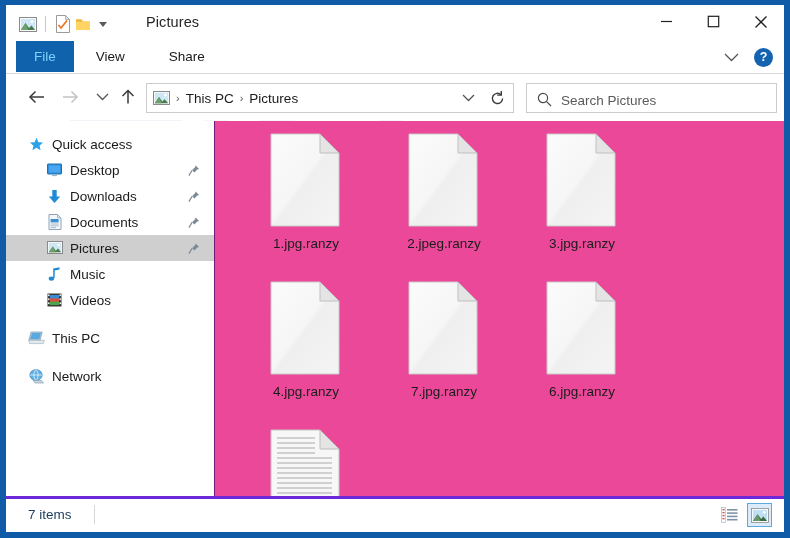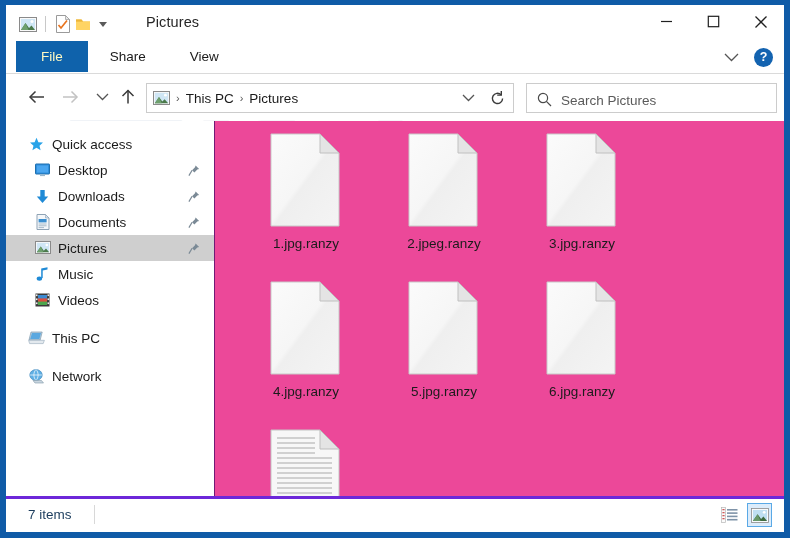--- a/index.html
+++ b/index.html
@@ -108,22 +108,22 @@
   }
   .tab {
     display: flex; align-items: center; justify-content: center;
     height: 31px;
     padding: 0 22px;
     font-size: 13.5px;
     color: #1a1a1a;
   }
   .tab.file {
     background: #0f62ab;
-    color: #fef9c3;
-    padding: 0 25px;
+    color: #7dd3fc;
+    padding: 0 18px;
     font-size: 13.5px;
   }
   #ribbon-right {
     position: absolute;
     right: 6px; top: 3px;
     display: flex;
     align-items: center;
     gap: 10px;
   }
   #collapse-chevron {
@@ -264,21 +264,21 @@
     display: flex; align-items: center; justify-content: center;
   }
   .side-pin {
     position: absolute;
     right: 14px; top: 50%;
     transform: translateY(-50%);
     width: 13px; height: 13px;
     display: flex; align-items: center; justify-content: center;
   }
   .lvl0 { padding-left: 22px; }
-  .lvl1 { padding-left: 28px; }
+  .lvl1 { padding-left: 40px; }
   .group-gap { height: 12px; }
 
   
   #content {
     position: absolute;
     left: 209px; top: 116px;
     width: 569px;
     height: 377px;
     background: #ec4899;
     z-index: 8;
@@ -409,22 +409,22 @@
           <line x1="1.5" y1="1.5" x2="12.5" y2="12.5" stroke="#202020" stroke-width="1.25"></line>
           <line x1="12.5" y1="1.5" x2="1.5" y2="12.5" stroke="#202020" stroke-width="1.25"></line>
         </svg>
       </div>
     </div>
   </div>
 
   <div id="ribbon">
     <div id="tabstrip">
       <div class="tab file">File</div>
+      <div class="tab">View</div>
       <div class="tab">Share</div>
-      <div class="tab">View</div>
     </div>
     <div id="ribbon-right">
       <div id="collapse-chevron">
         <svg width="15" height="9" viewBox="0 0 15 9">
             <polyline points="1,1 7.5,7.5 14,1" fill="none" stroke="#555555" stroke-width="1.3"></polyline>
           </svg>
       </div>
       <div id="help-btn">?</div>
     </div>
   </div>
@@ -686,21 +686,21 @@
         <div class="file-label">4.jpg.ranzy</div>
       </div>
 
       <div class="file-item">
         <div class="file-icon">
           <svg width="72" height="94" viewBox="0 0 72 94">
             <path d="M1 1 H50 L69 20 V93 H1 Z" fill="url(#pg1)" stroke="#c9c9c9" stroke-width="1"></path>
             <path d="M50 1 L69 20 H50 Z" fill="#e4e4e4" stroke="#c0c0c0" stroke-width="1"></path>
           </svg>
         </div>
-        <div class="file-label">5.jpg.ranzy</div>
+        <div class="file-label">7.jpg.ranzy</div>
       </div>
 
       <div class="file-item">
         <div class="file-icon">
           <svg width="72" height="94" viewBox="0 0 72 94">
             <path d="M1 1 H50 L69 20 V93 H1 Z" fill="url(#pg1)" stroke="#c9c9c9" stroke-width="1"></path>
             <path d="M50 1 L69 20 H50 Z" fill="#e4e4e4" stroke="#c0c0c0" stroke-width="1"></path>
           </svg>
         </div>
         <div class="file-label">6.jpg.ranzy</div>

